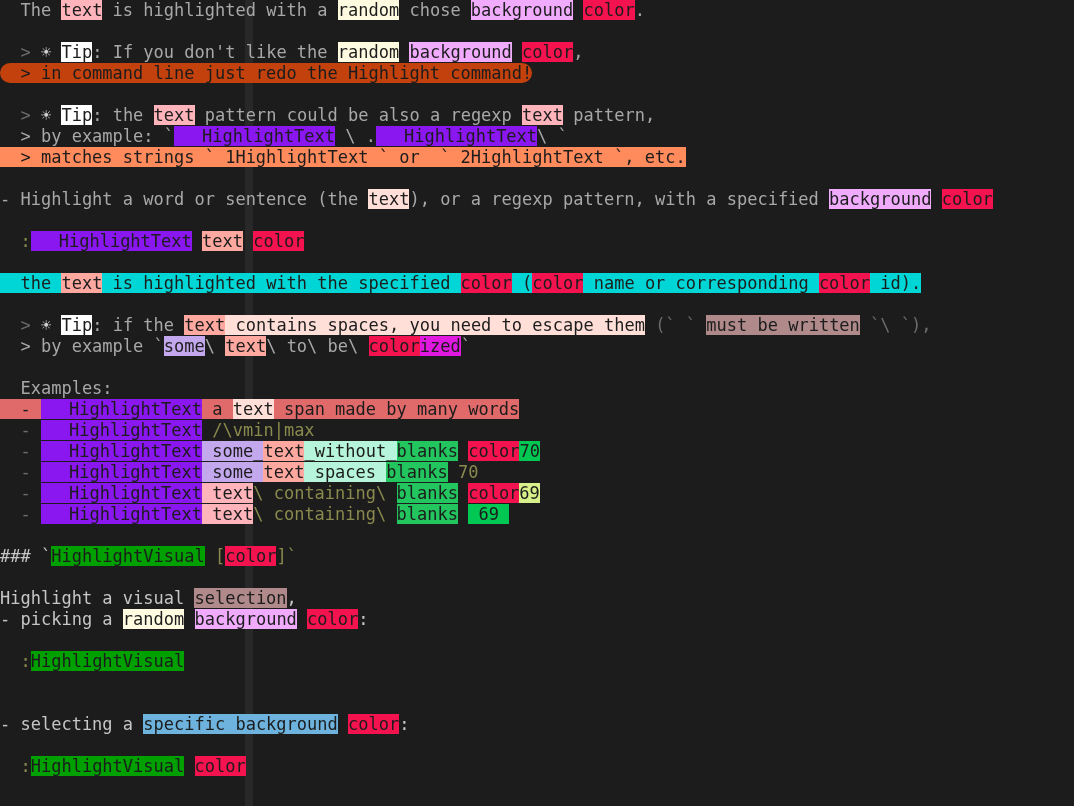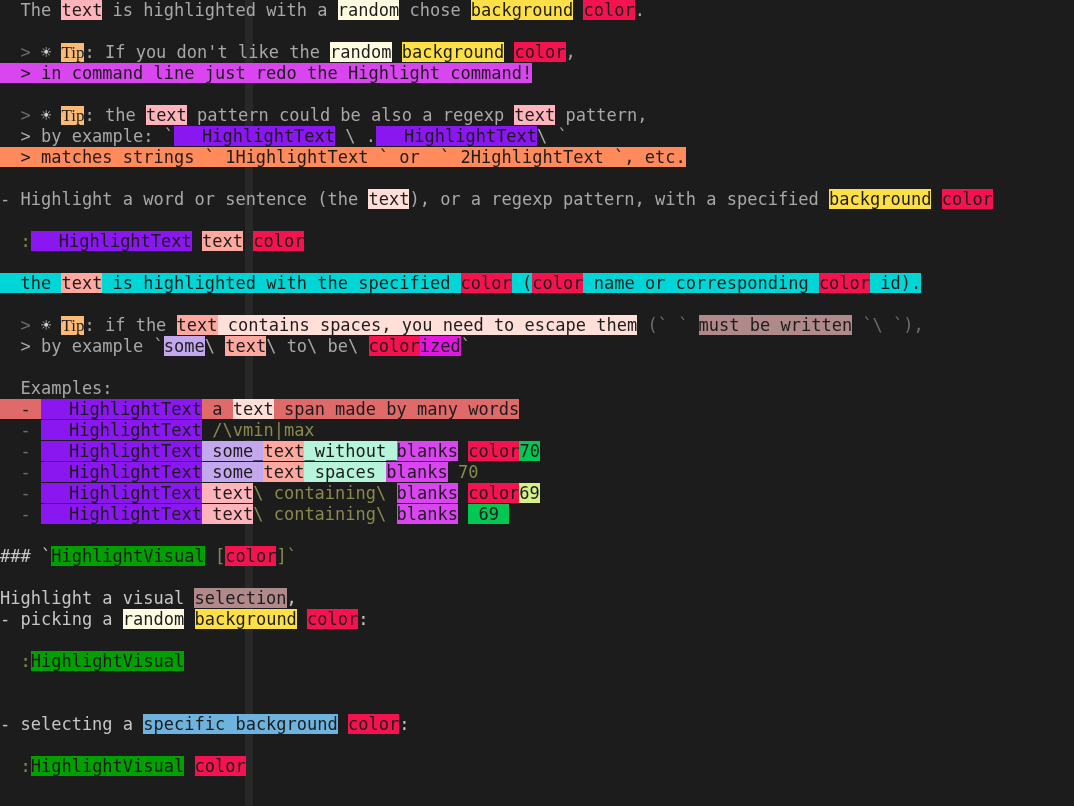--- a/index.html
+++ b/index.html
@@ -26,33 +26,33 @@
   .t  {color:#a8a8a8;}
   .t2 {color:#c6c6c6;}
   .dim{color:#6c6c6c;}
   .olive{color:#8a8a4e;}
   .bulb{color:#d0d0d0;}
   
   .h-pink    {background:#ffb3ba;color:#1c1c1c;}
   .h-pink2   {background:#ffa8a0;color:#1c1c1c;}
   .h-pinkpale{background:#ffdfd8;color:#1c1c1c;}
   .h-cream   {background:#fffbe0;color:#1c1c1c;}
-  .h-amber   {background:#fde047;color:#1c1c1c;}
+  .h-amber   {background:#f0abfc;color:#1c1c1c;}
   .h-crimson {background:#f4134f;color:#1c1c1c;}
-  .h-green   {background:#d946ef;color:#1c1c1c;}
+  .h-green   {background:#c2410c;color:#1c1c1c;border-radius:10px;}
   .h-green2  {background:#00a000;color:#1c1c1c;}
   .h-emerald {background:#00c853;color:#1c1c1c;}
-  .h-blue    {background:#fdba74;color:#1c1c1c;font-family:Liberation Serif, serif;}
+  .h-blue    {background:#ffffff;color:#1c1c1c;}
   .h-skyblue {background:#6db3de;color:#1c1c1c;}
   .h-purple  {background:#8a17f0;color:#1c1c1c;padding-left:28px;}
   .h-lilac   {background:#c4a8ee;color:#1c1c1c;}
   .h-orange  {background:#ff8a5c;color:#1c1c1c;}
   .h-teal    {background:#00d6d6;color:#1c1c1c;}
   .h-mint    {background:#b6f5dc;color:#1c1c1c;}
-  .h-yellow  {background:#d946ef;color:#1c1c1c;}
+  .h-yellow  {background:#22c55e;color:#1c1c1c;}
   .h-magenta {background:#e018e0;color:#1c1c1c;}
   .h-rose    {background:#e06a6a;color:#1c1c1c;}
   .h-mauve   {background:#b08a8a;color:#1c1c1c;margin-top:40px;}
   .h-limey   {background:#d8f08a;color:#1c1c1c;}
   .h-dark    {background:#1c1c1c;color:#8a8a4e;text-align:right;}
 </style>
 </head>
 <body style="background: rgb(28, 28, 28);">
 
 <div id="colguide" style="background: rgb(40, 40, 40); left: 245px;"></div>

